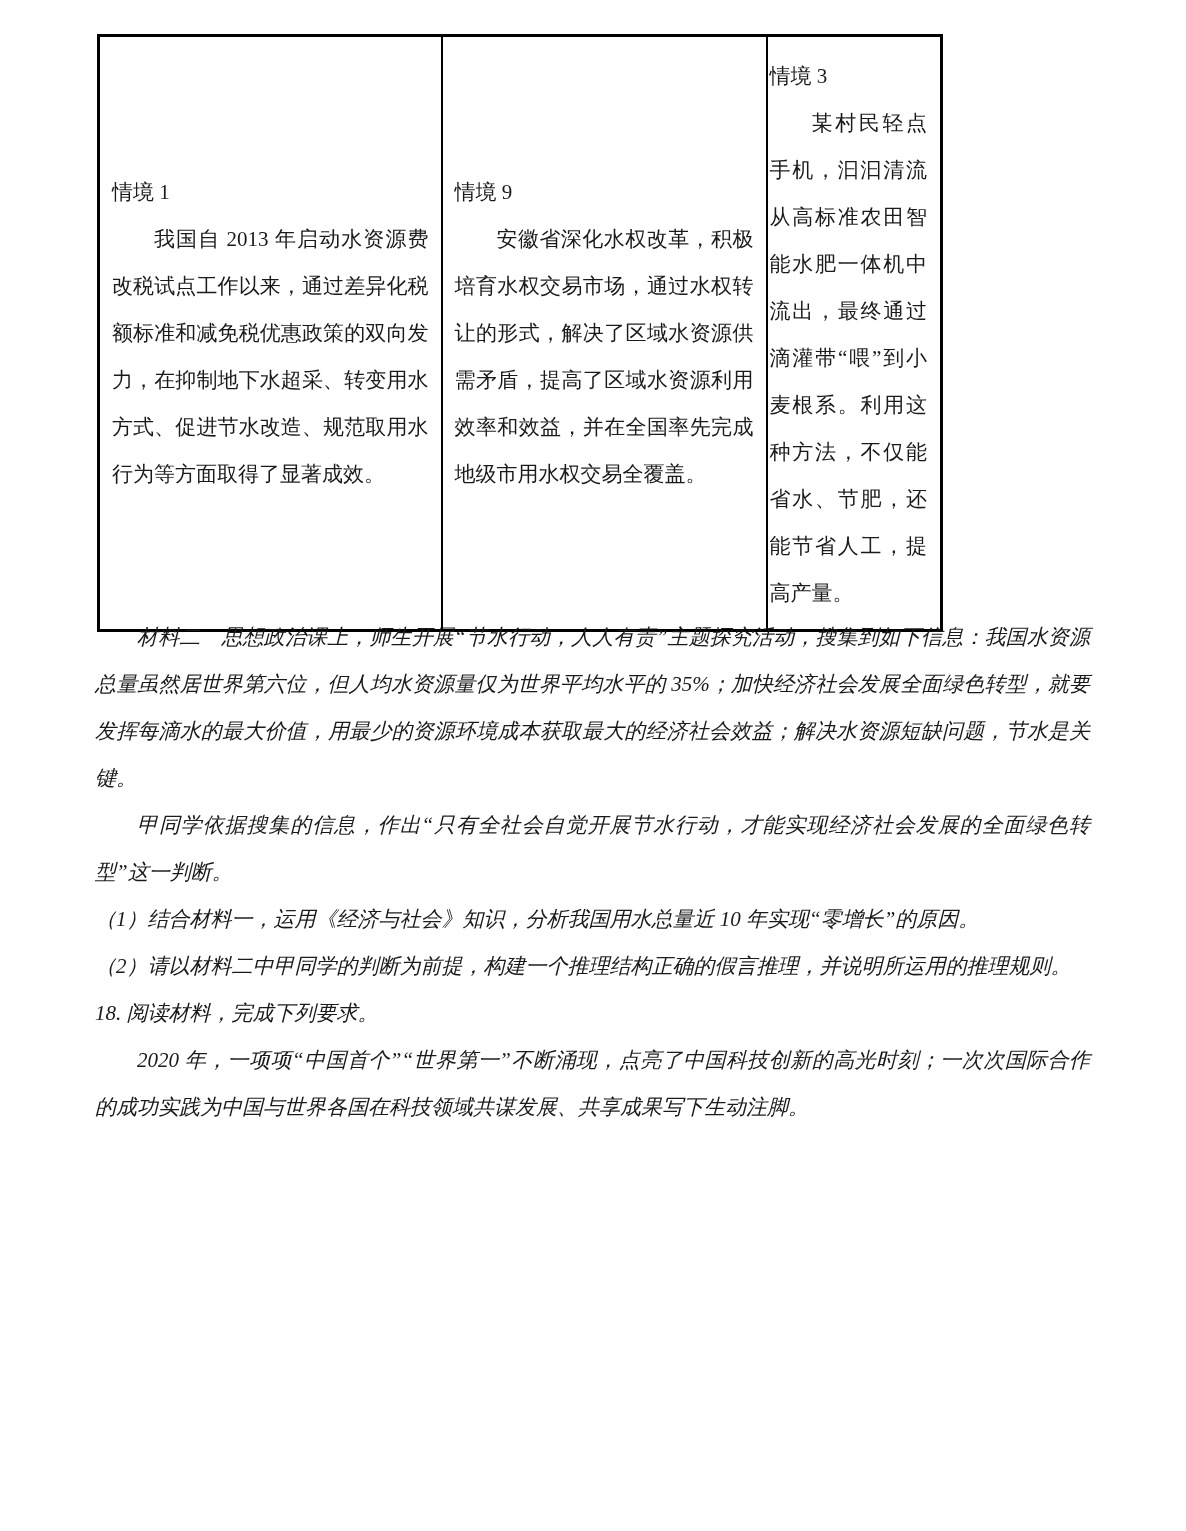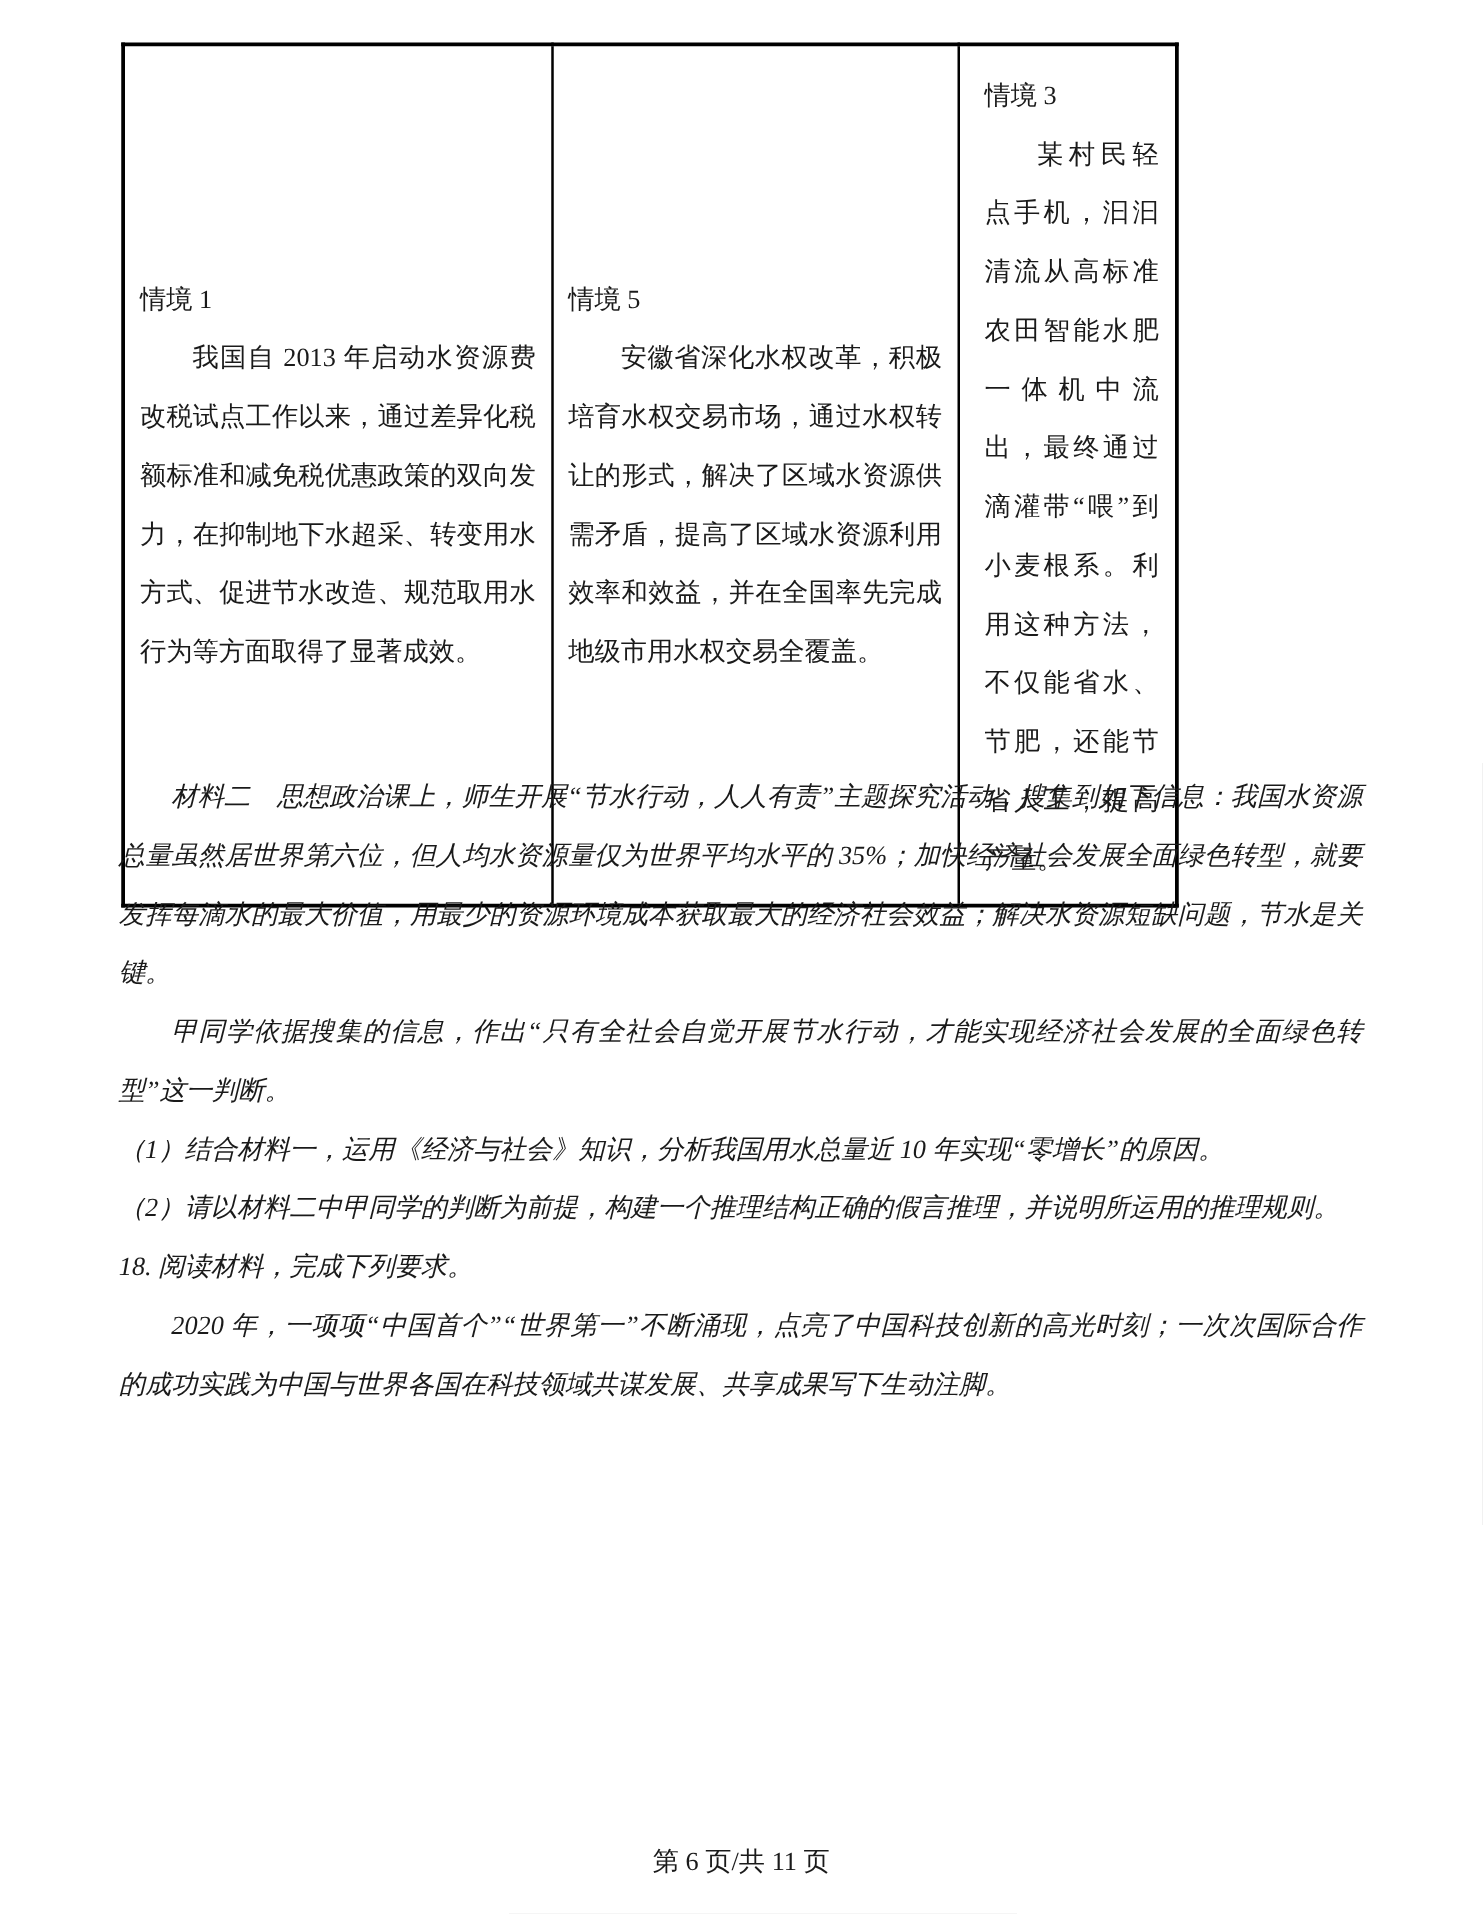--- a/index.html
+++ b/index.html
@@ -30,21 +30,21 @@
     border: 2px solid #000;
     padding: 12px 12px;
     font-size: 21px;
     line-height: 47px;
     text-align: justify;
     vertical-align: middle;
   }
   table.scenario-table td.top {
     vertical-align: top;
     padding-top: 16px;
-    padding-left: 20px;
+    padding-left: 2px;
     padding-right: 13px;
   }
   .cell-label {
     margin: 0;
   }
   .cell-text {
     margin: 0;
     text-indent: 2em;
   }
   .content {
@@ -85,35 +85,34 @@
       <col style="width:325px">
       <col style="width:175px">
     </colgroup>
     <tbody>
         <tr>
       <td>
         <p class="cell-label">情境 1</p>
         <p class="cell-text">我国自 2013 年启动水资源费改税试点工作以来，通过差异化税额标准和减免税优惠政策的双向发力，在抑制地下水超采、转变用水方式、促进节水改造、规范取用水行为等方面取得了显著成效。</p>
       </td>
       <td>
-        <p class="cell-label">情境 5</p>
+        <p class="cell-label">情境 9</p>
         <p class="cell-text">安徽省深化水权改革，积极培育水权交易市场，通过水权转让的形式，解决了区域水资源供需矛盾，提高了区域水资源利用效率和效益，并在全国率先完成地级市用水权交易全覆盖。</p>
       </td>
       <td class="top">
         <p class="cell-label">情境 3</p>
         <p class="cell-text">某村民轻点手机，汩汩清流从高标准农田智能水肥一体机中流出，最终通过滴灌带“喂”到小麦根系。利用这种方法，不仅能省水、节肥，还能节省人工，提高产量。</p>
       </td>
     </tr>
   </tbody>
     </table>
 
   <div class="content">
     <p class="para indent">材料二　思想政治课上，师生开展“节水行动，人人有责”主题探究活动，搜集到如下信息：我国水资源总量虽然居世界第六位，但人均水资源量仅为世界平均水平的 35%；加快经济社会发展全面绿色转型，就要发挥每滴水的最大价值，用最少的资源环境成本获取最大的经济社会效益；解决水资源短缺问题，节水是关键。</p>
     <p class="para indent">甲同学依据搜集的信息，作出“只有全社会自觉开展节水行动，才能实现经济社会发展的全面绿色转型”这一判断。</p>
     <p class="para">（1）结合材料一，运用《经济与社会》知识，分析我国用水总量近 10 年实现“零增长”的原因。</p>
     <p class="para">（2）请以材料二中甲同学的判断为前提，构建一个推理结构正确的假言推理，并说明所运用的推理规则。</p>
     <p class="para">18. 阅读材料，完成下列要求。</p>
     <p class="para indent">2020 年，一项项“中国首个”“世界第一”不断涌现，点亮了中国科技创新的高光时刻；一次次国际合作的成功实践为中国与世界各国在科技领域共谋发展、共享成果写下生动注脚。</p>
   </div>
 
-  <div class="footer">第 6 页/共 11 页</div>
 
 </div>
 
 </body></html>

